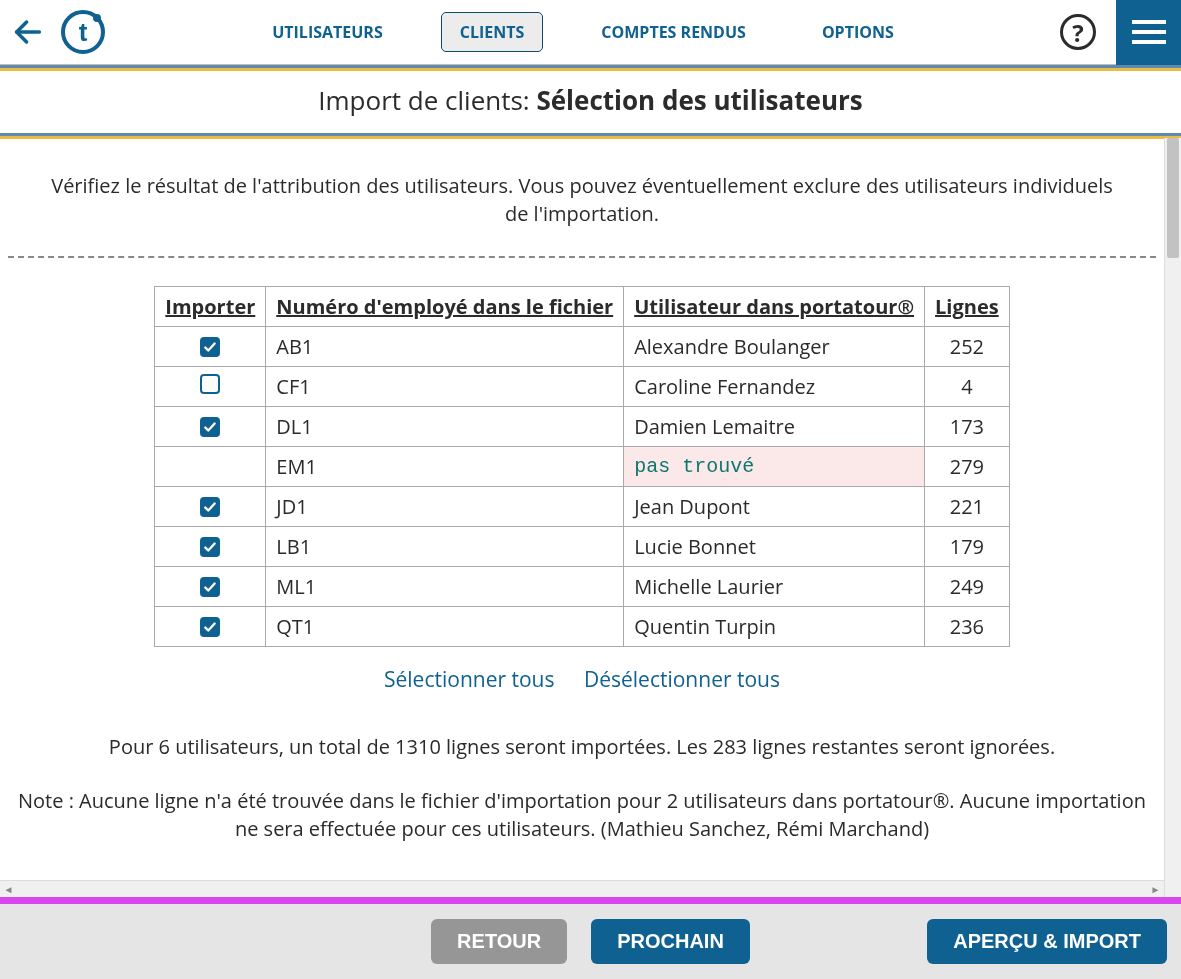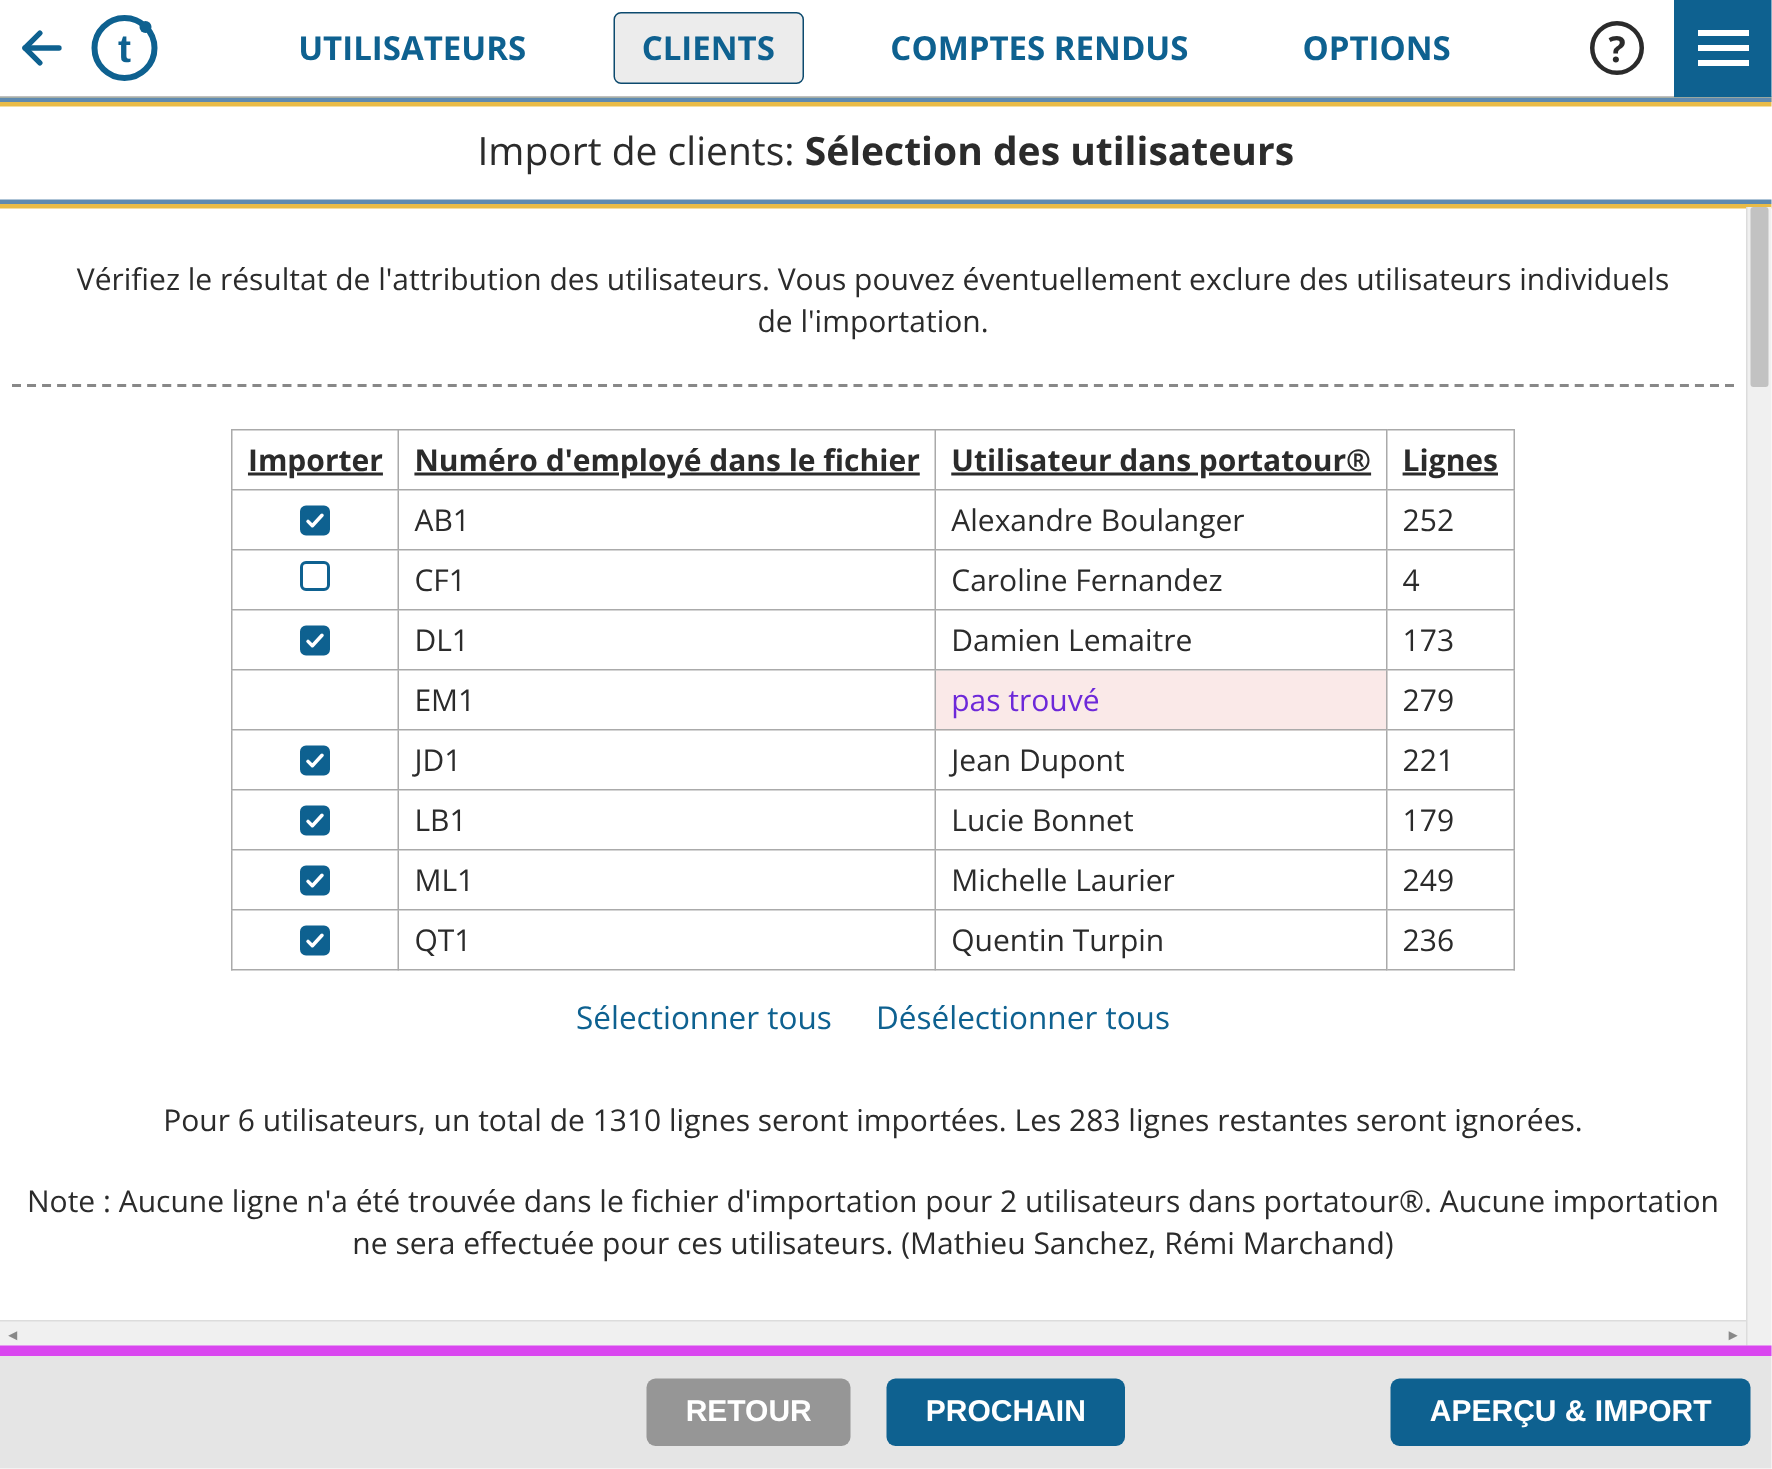--- a/index.html
+++ b/index.html
@@ -5,21 +5,21 @@
   * { box-sizing: border-box; }
   html, body { margin:0; padding:0; font-family: "Open Sans","Segoe UI",Arial,sans-serif; color:#2b2b2b; background:#fff; }
   body { width:1181px; height:979px; overflow:hidden; position:relative; }
 
   
   .topbar { height:65px; width:100%; background:#fff; border-bottom:1px solid #c0c0c0; display:flex; align-items:center; position:relative; }
   .back-btn { width:55px; height:65px; display:flex; align-items:center; justify-content:center; cursor:pointer; }
   .back-btn svg { stroke:#0e6190; }
   .logo { width:46px; height:46px; margin-left:5px; display:flex; align-items:center; justify-content:center; }
   .nav { flex:1; display:flex; align-items:center; justify-content:center; gap:40px; }
-  .nav-item { font-size:22px; font-weight:700; color:#0e6190; padding:8px 18px; border-radius:5px; cursor:pointer; }
+  .nav-item { font-size:16px; font-weight:700; color:#0e6190; padding:8px 18px; border-radius:5px; cursor:pointer; }
   .nav-item.active { background:#ececec; border:1px solid #0c4a6e; }
   .help-btn { width:36px; height:36px; border:3px solid #2b2b2b; border-radius:50%; display:flex; align-items:center; justify-content:center; font-size:24px; font-weight:700; margin-right:20px; cursor:pointer; }
   .hamburger { width:65px; height:65px; background:#0e6190; display:flex; align-items:center; justify-content:center; cursor:pointer; }
 
   
   .title-strip { background:#fff; border-top:3px solid #e9bb47; border-bottom:3px solid #e9bb47; padding:14px 0 18px 0; text-align:center; position:relative; }
   .title-strip::before { content:""; position:absolute; top:0; left:0; right:0; height:3px; background:#e9bb47; }
   .title-strip::after  { content:""; position:absolute; bottom:0; left:0; right:0; height:3px; background:#5f8ab0; }
   .title-inner-top { position:absolute; top:-3px; left:0; right:0; height:3px; background:#5f8ab0; }
   .title-prefix { font-size:26px; color:#2b2b2b; font-weight:400; }
@@ -31,22 +31,22 @@
   .v-scrollbar .thumb { position:absolute; top:0; left:2px; right:2px; height:120px; background:#c2c2c2; border-radius:2px; }
   .h-scrollbar { position:absolute; bottom:82px; left:0; right:17px; height:17px; background:#f0f0f0; border-top:1px solid #dcdcdc; display:flex; align-items:center; }
   .h-scrollbar .arrow { width:17px; height:17px; display:flex; align-items:center; justify-content:center; color:#888; font-size:10px; }
   .intro { text-align:center; font-size:20px; color:#2b2b2b; margin:34px 40px 28px 40px; line-height:1.4; }
   .dashed-sep { border:none; border-top:2px dashed #888; margin:0 8px 28px 8px; }
 
   table.data { border-collapse:collapse; margin:0 auto; }
   table.data th, table.data td { border:1px solid #aaa; padding:6px 10px; font-size:20px; }
   table.data th { font-weight:700; text-align:left; background:#fff;text-decoration:underline; }
   table.data th.c, table.data td.c { text-align:center; }
-  table.data td.r { text-align:left; }
-  table.data td.err { background:#fae9e8; color:#6d28d9; }
+  table.data td.r { text-align:center; }
+  table.data td.err { background:#fae9e8; color:#0f766e;font-family:Liberation Mono, monospace; }
   .chk { width:20px; height:20px; border:2px solid #0e6190; border-radius:4px; display:inline-flex; align-items:center; justify-content:center; background:#fff; cursor:pointer; }
   .chk.checked { background:#0e6190; }
   .chk.checked svg { display:block; }
   .chk svg { display:none; }
 
   .link-row { text-align:center; margin:18px 0 40px 0; font-size:21px; }
   .link-row a { color:#0e6190; text-decoration:none; cursor:pointer; margin:0 12px; }
   .summary { text-align:center; font-size:20px; margin:0 20px 26px 20px; line-height:1.4; }
   .note { text-align:center; font-size:20px; margin:0 18px 30px 18px; line-height:1.4; }
 

